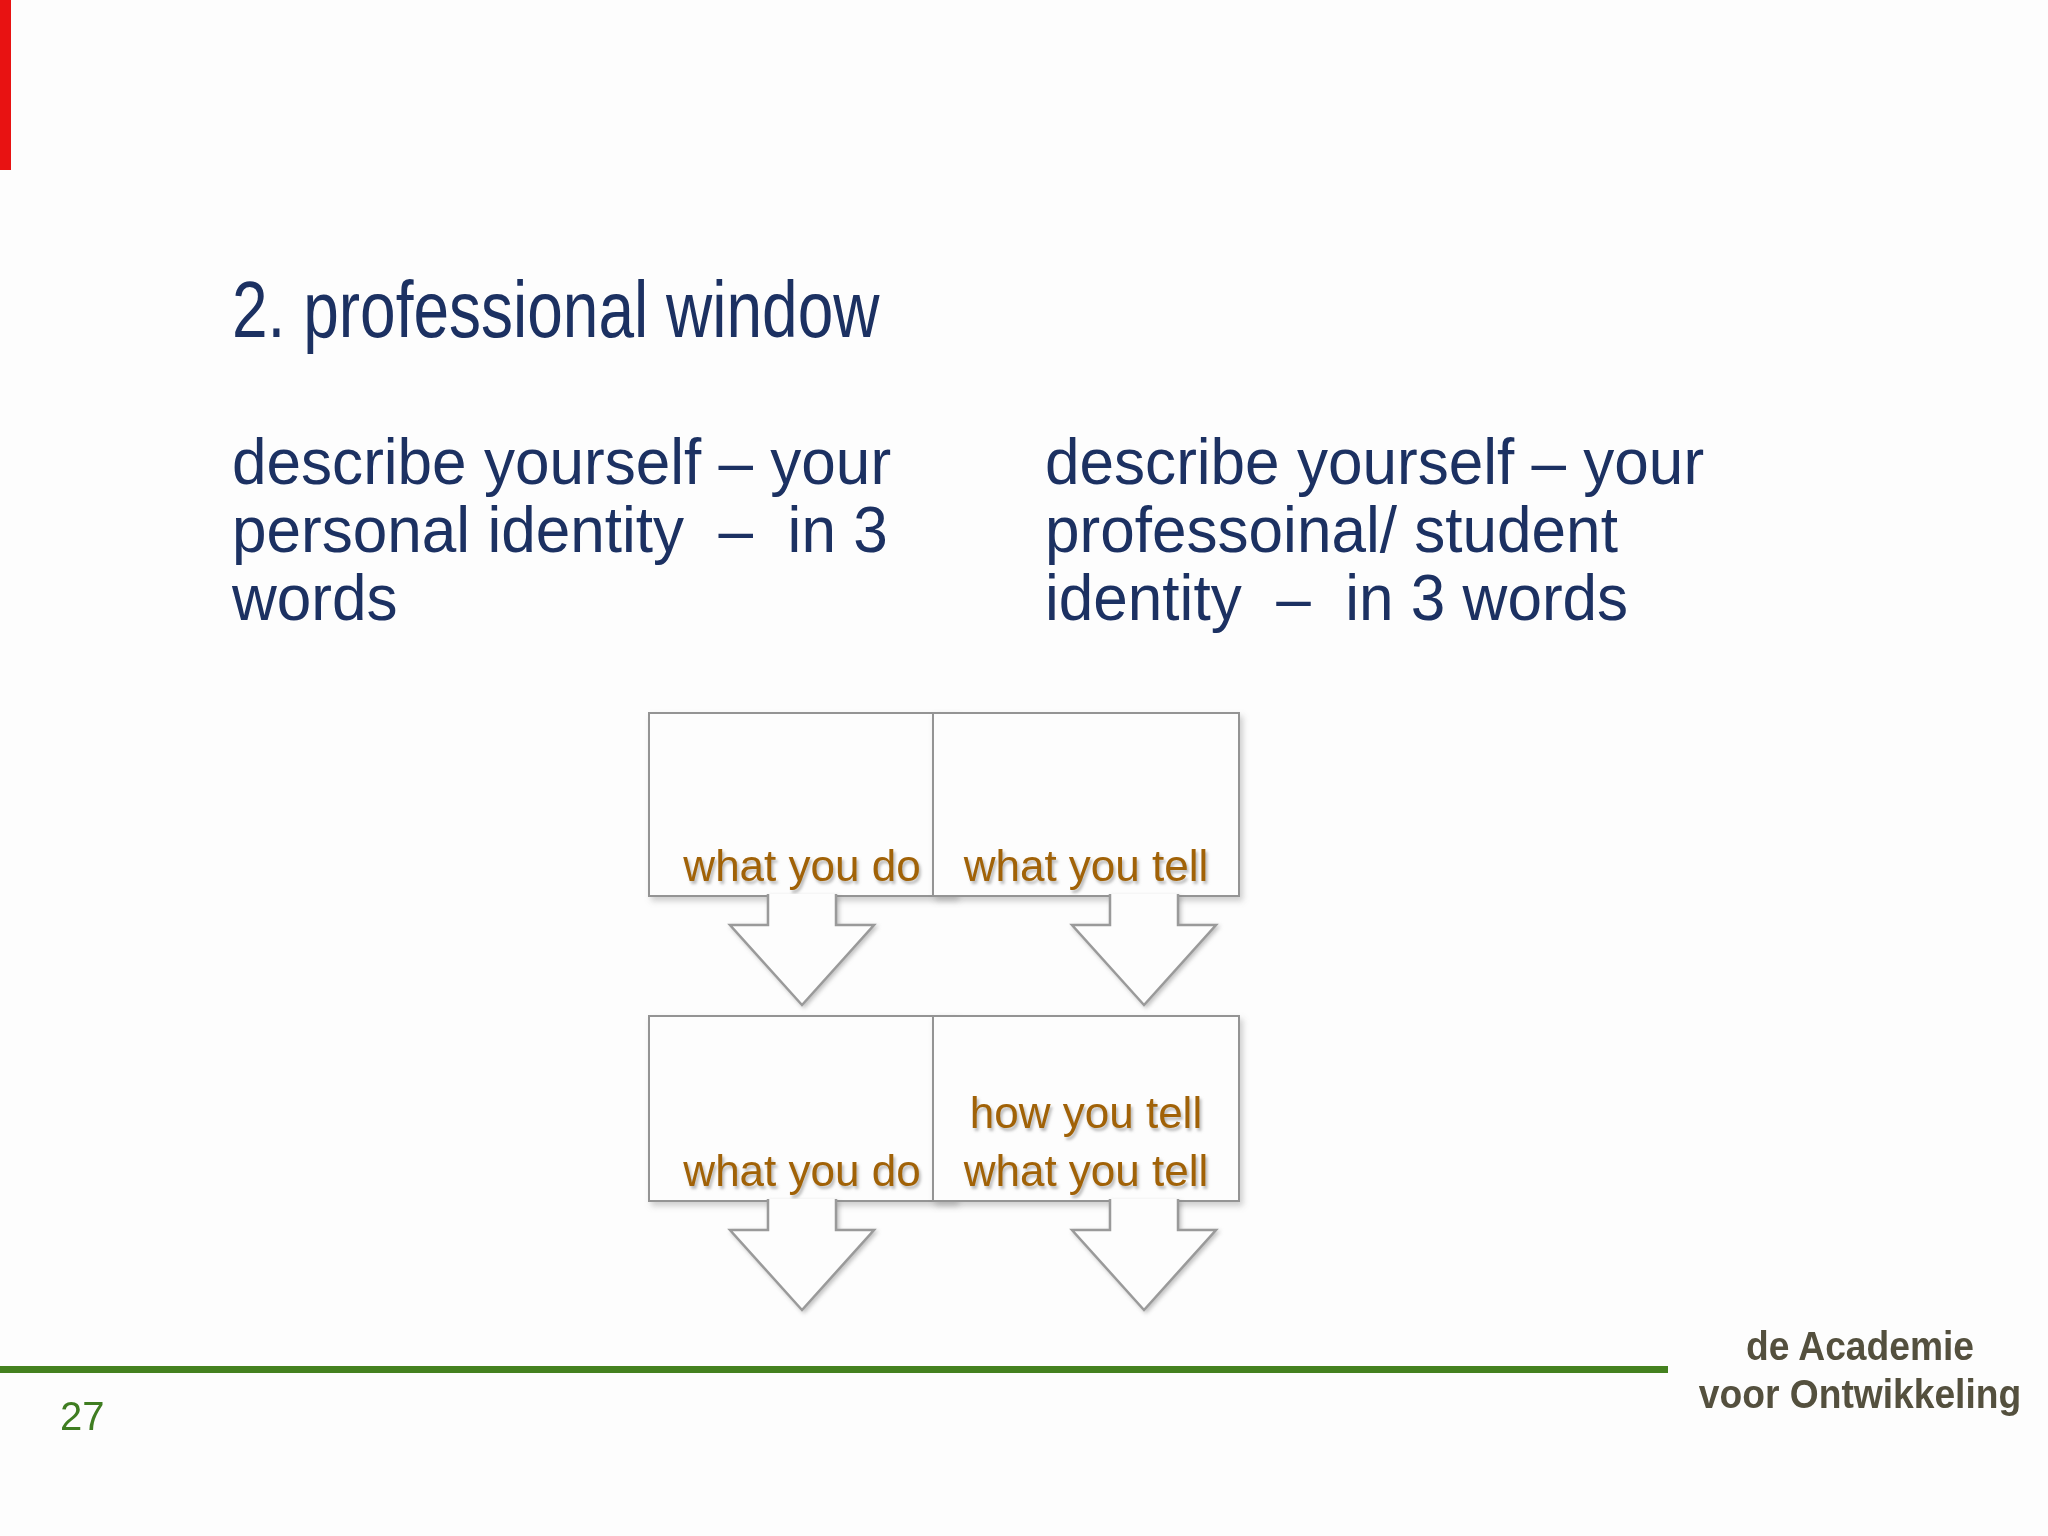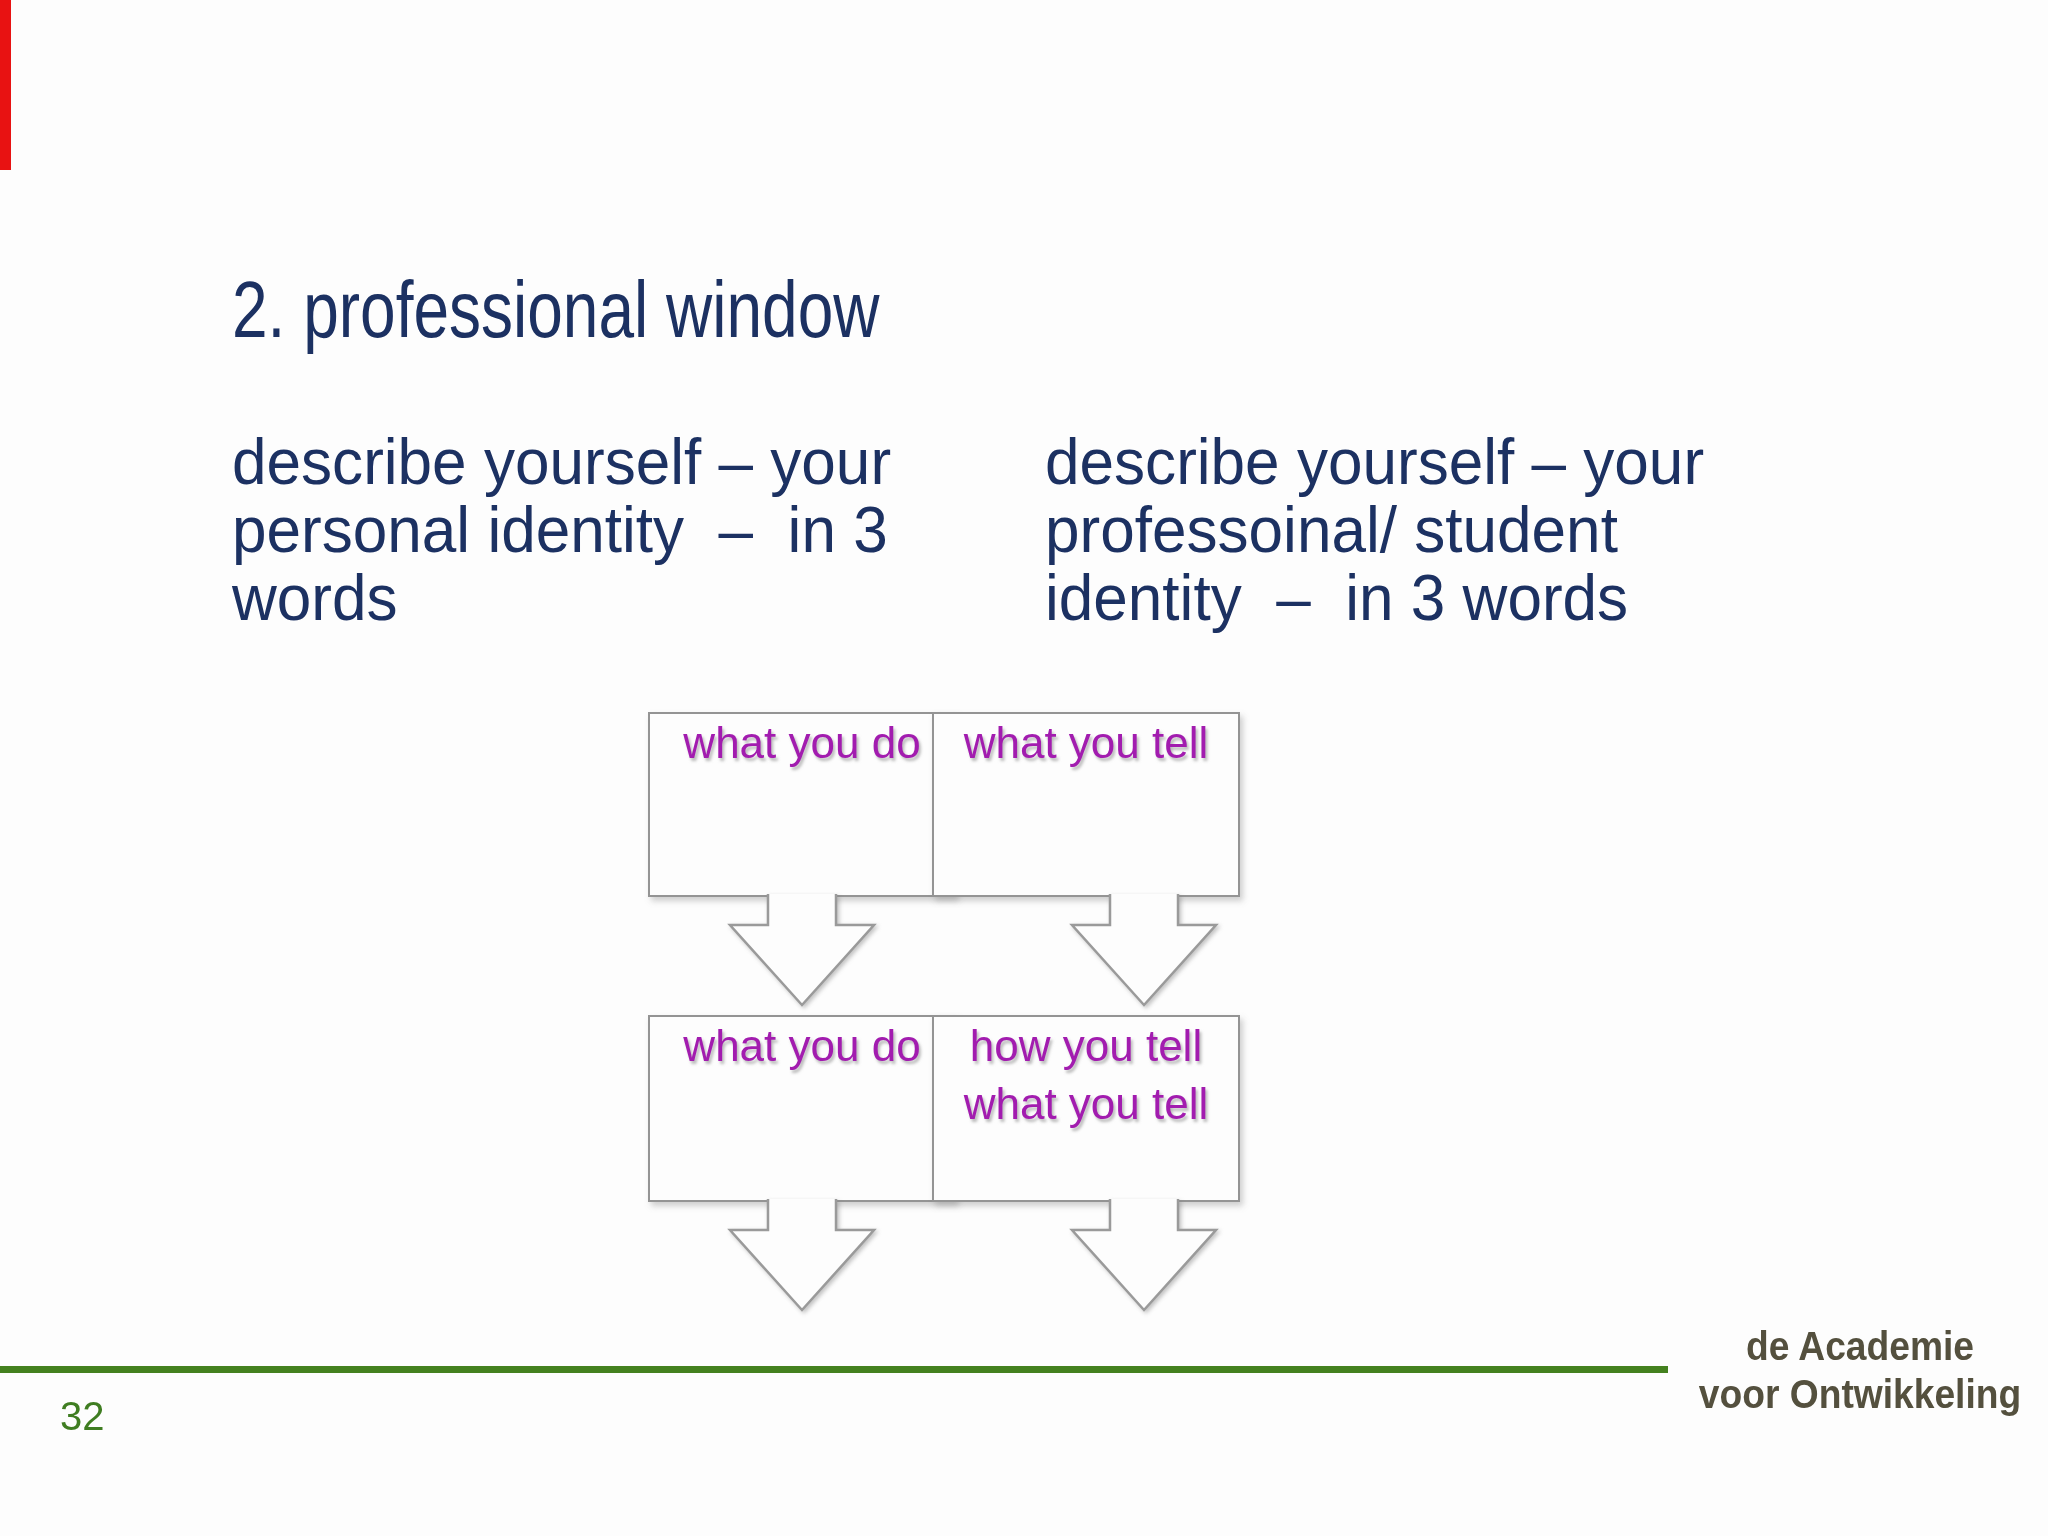--- a/index.html
+++ b/index.html
@@ -35,22 +35,22 @@
   .para-right { left: 1045px; }
   .para .line { white-space: pre; }
 
   .dbox {
     position: absolute; width: 308px;
     box-sizing: border-box;
     border: 2.5px solid #949494;
     background: #fdfdfd;
     box-shadow: 3px 4px 6px rgba(120,120,120,0.35);
     display: flex; flex-direction: column;
-    align-items: center; justify-content: flex-start;
-    color: #a21caf; font-size: 44px;
+    align-items: center; justify-content: flex-end;
+    color: #a16207; font-size: 44px;
     text-shadow: 2px 3px 3px rgba(150,150,150,0.65);
   }
   .row1 { top: 712px;  height: 185px; }
   .row2 { top: 1015px; height: 187px; }
   .c1 { left: 648px; }
   .c2 { left: 932px; }
   .dbox .bline { line-height: 58px; white-space: pre; }
 
   .arrow { position: absolute; width: 150px; height: 114px; z-index: 3; }
   .arrow svg { display: block; filter: drop-shadow(2px 2px 2px rgba(120,120,120,0.45)); }
@@ -131,18 +131,18 @@
   </svg>
 </div>
 <div class="arrow a4">
   <svg width="150" height="114" viewBox="0 0 150 114">
     <path d="M41,0 L41,31 L3,31 L75,111 L147,31 L109,31 L109,0" fill="#fdfdfd" stroke="#9a9a9a" stroke-width="2.5"></path>
   </svg>
 </div>
 
 <div class="green-line"></div>
 
-<div class="page-number">32</div>
+<div class="page-number">27</div>
 
 <div class="logo">
   <div class="logo-line">de Academie</div>
   <div class="logo-line">voor Ontwikkeling</div>
 </div>
 
 </body></html>

